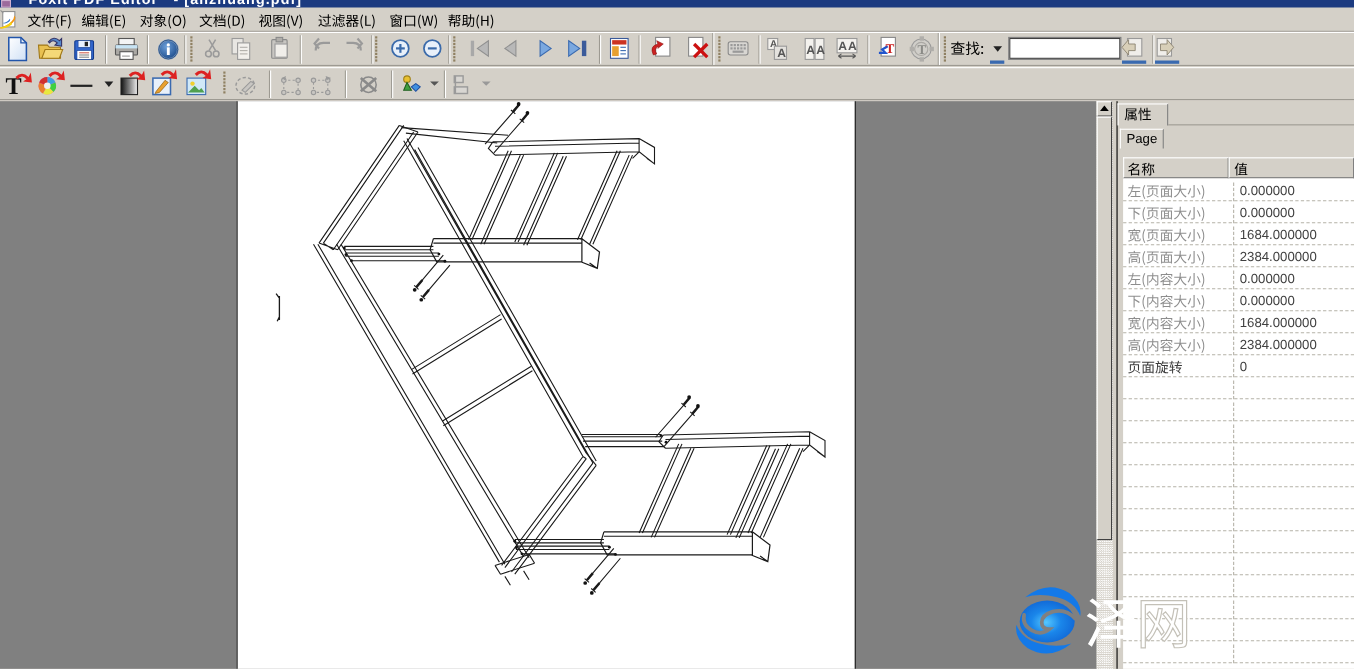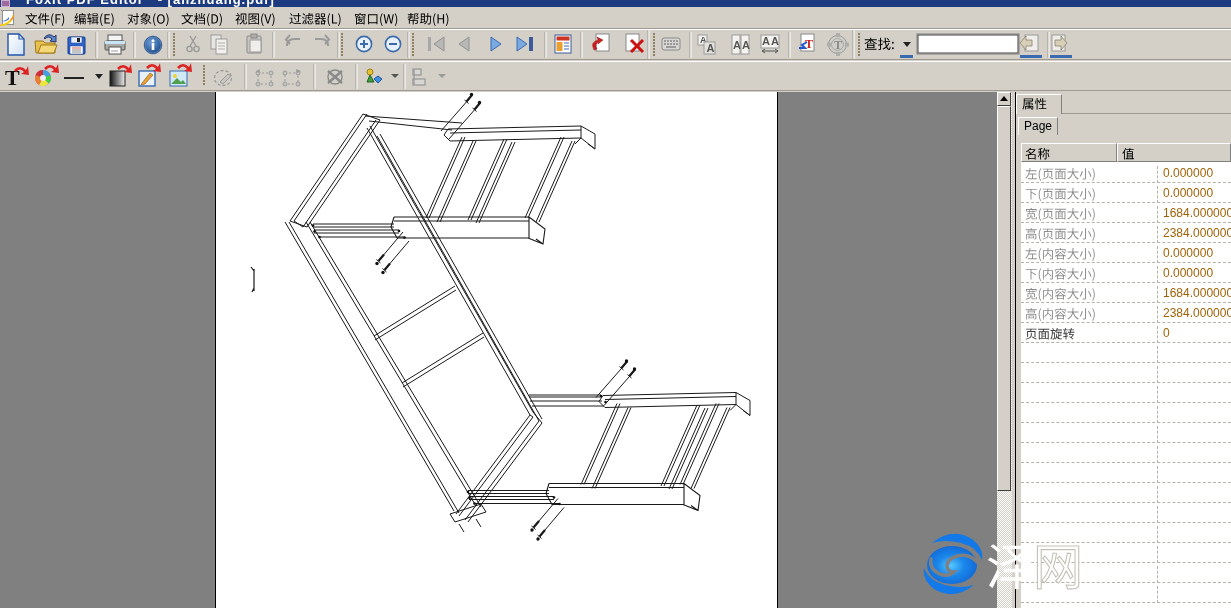--- a/index.html
+++ b/index.html
@@ -17,21 +17,21 @@
 #scroll{position:absolute;left:997px;top:92px;width:15px;height:516px;background:#d4d0c8;}
 #strack{position:absolute;left:0;top:0;width:15px;height:516px;
 background-image:conic-gradient(#fff 0 25%,#d4d0c8 0 50%,#fff 0 75%,#d4d0c8 0);background-size:2px 2px;}
 #sbtn{position:absolute;left:0px;top:0px;width:14px;height:14px;background:#d4d0c8;border-top:1px solid #fff;border-left:1px solid #fff;border-right:1px solid #404040;border-bottom:1px solid #404040;}
 #sthumb{position:absolute;left:0px;top:14px;width:14px;height:385px;background:#d4d0c8;border-top:1px solid #fff;border-left:1px solid #fff;border-right:1px solid #404040;border-bottom:1px solid #404040;}
 #panel{position:absolute;left:1012px;top:92px;width:219px;height:516px;background:#d4d0c8;border-left:3px solid #d4d0c8;}
 #pblack{position:absolute;left:1015px;top:92px;width:1px;height:516px;background:#000;}
 #ptable{position:absolute;left:1021px;top:143px;width:210px;height:465px;background:#fff;}
 .hdr{position:absolute;top:0;height:19px;background:#d4d0c8;border-top:1px solid #fff;border-left:1px solid #fff;border-right:1px solid #808080;border-bottom:1px solid #808080;font-size:12px;color:#000;padding:2px 0 0 4px;}
 .row{position:absolute;left:0;width:210px;height:20px;border-bottom:1px dashed #b5b2a8;font-size:12px;}
-.rv{position:absolute;left:100px;top:3px;color:#a16207;border-left:1px dashed #b5b2a8;padding-left:5px;height:17px;margin-left:36px;}
+.rv{position:absolute;left:100px;top:3px;color:#404040;border-left:1px dashed #b5b2a8;padding-left:5px;height:17px;}
 </style>
 </head>
 <body>
 <div id="titlebar">
     <div id="appicon"></div>
     <div class="ttext">Foxit PDF Editor&nbsp;&nbsp;&nbsp;- [anzhuang.pdf]</div>
   </div>
 <div id="menubar">
 <svg class="abs" style="left:0px;top:2px" width="18" height="18" viewBox="0 0 18 18">
       <rect x="2.5" y="1.5" width="11" height="14" fill="#fff" stroke="#909090"></rect>

